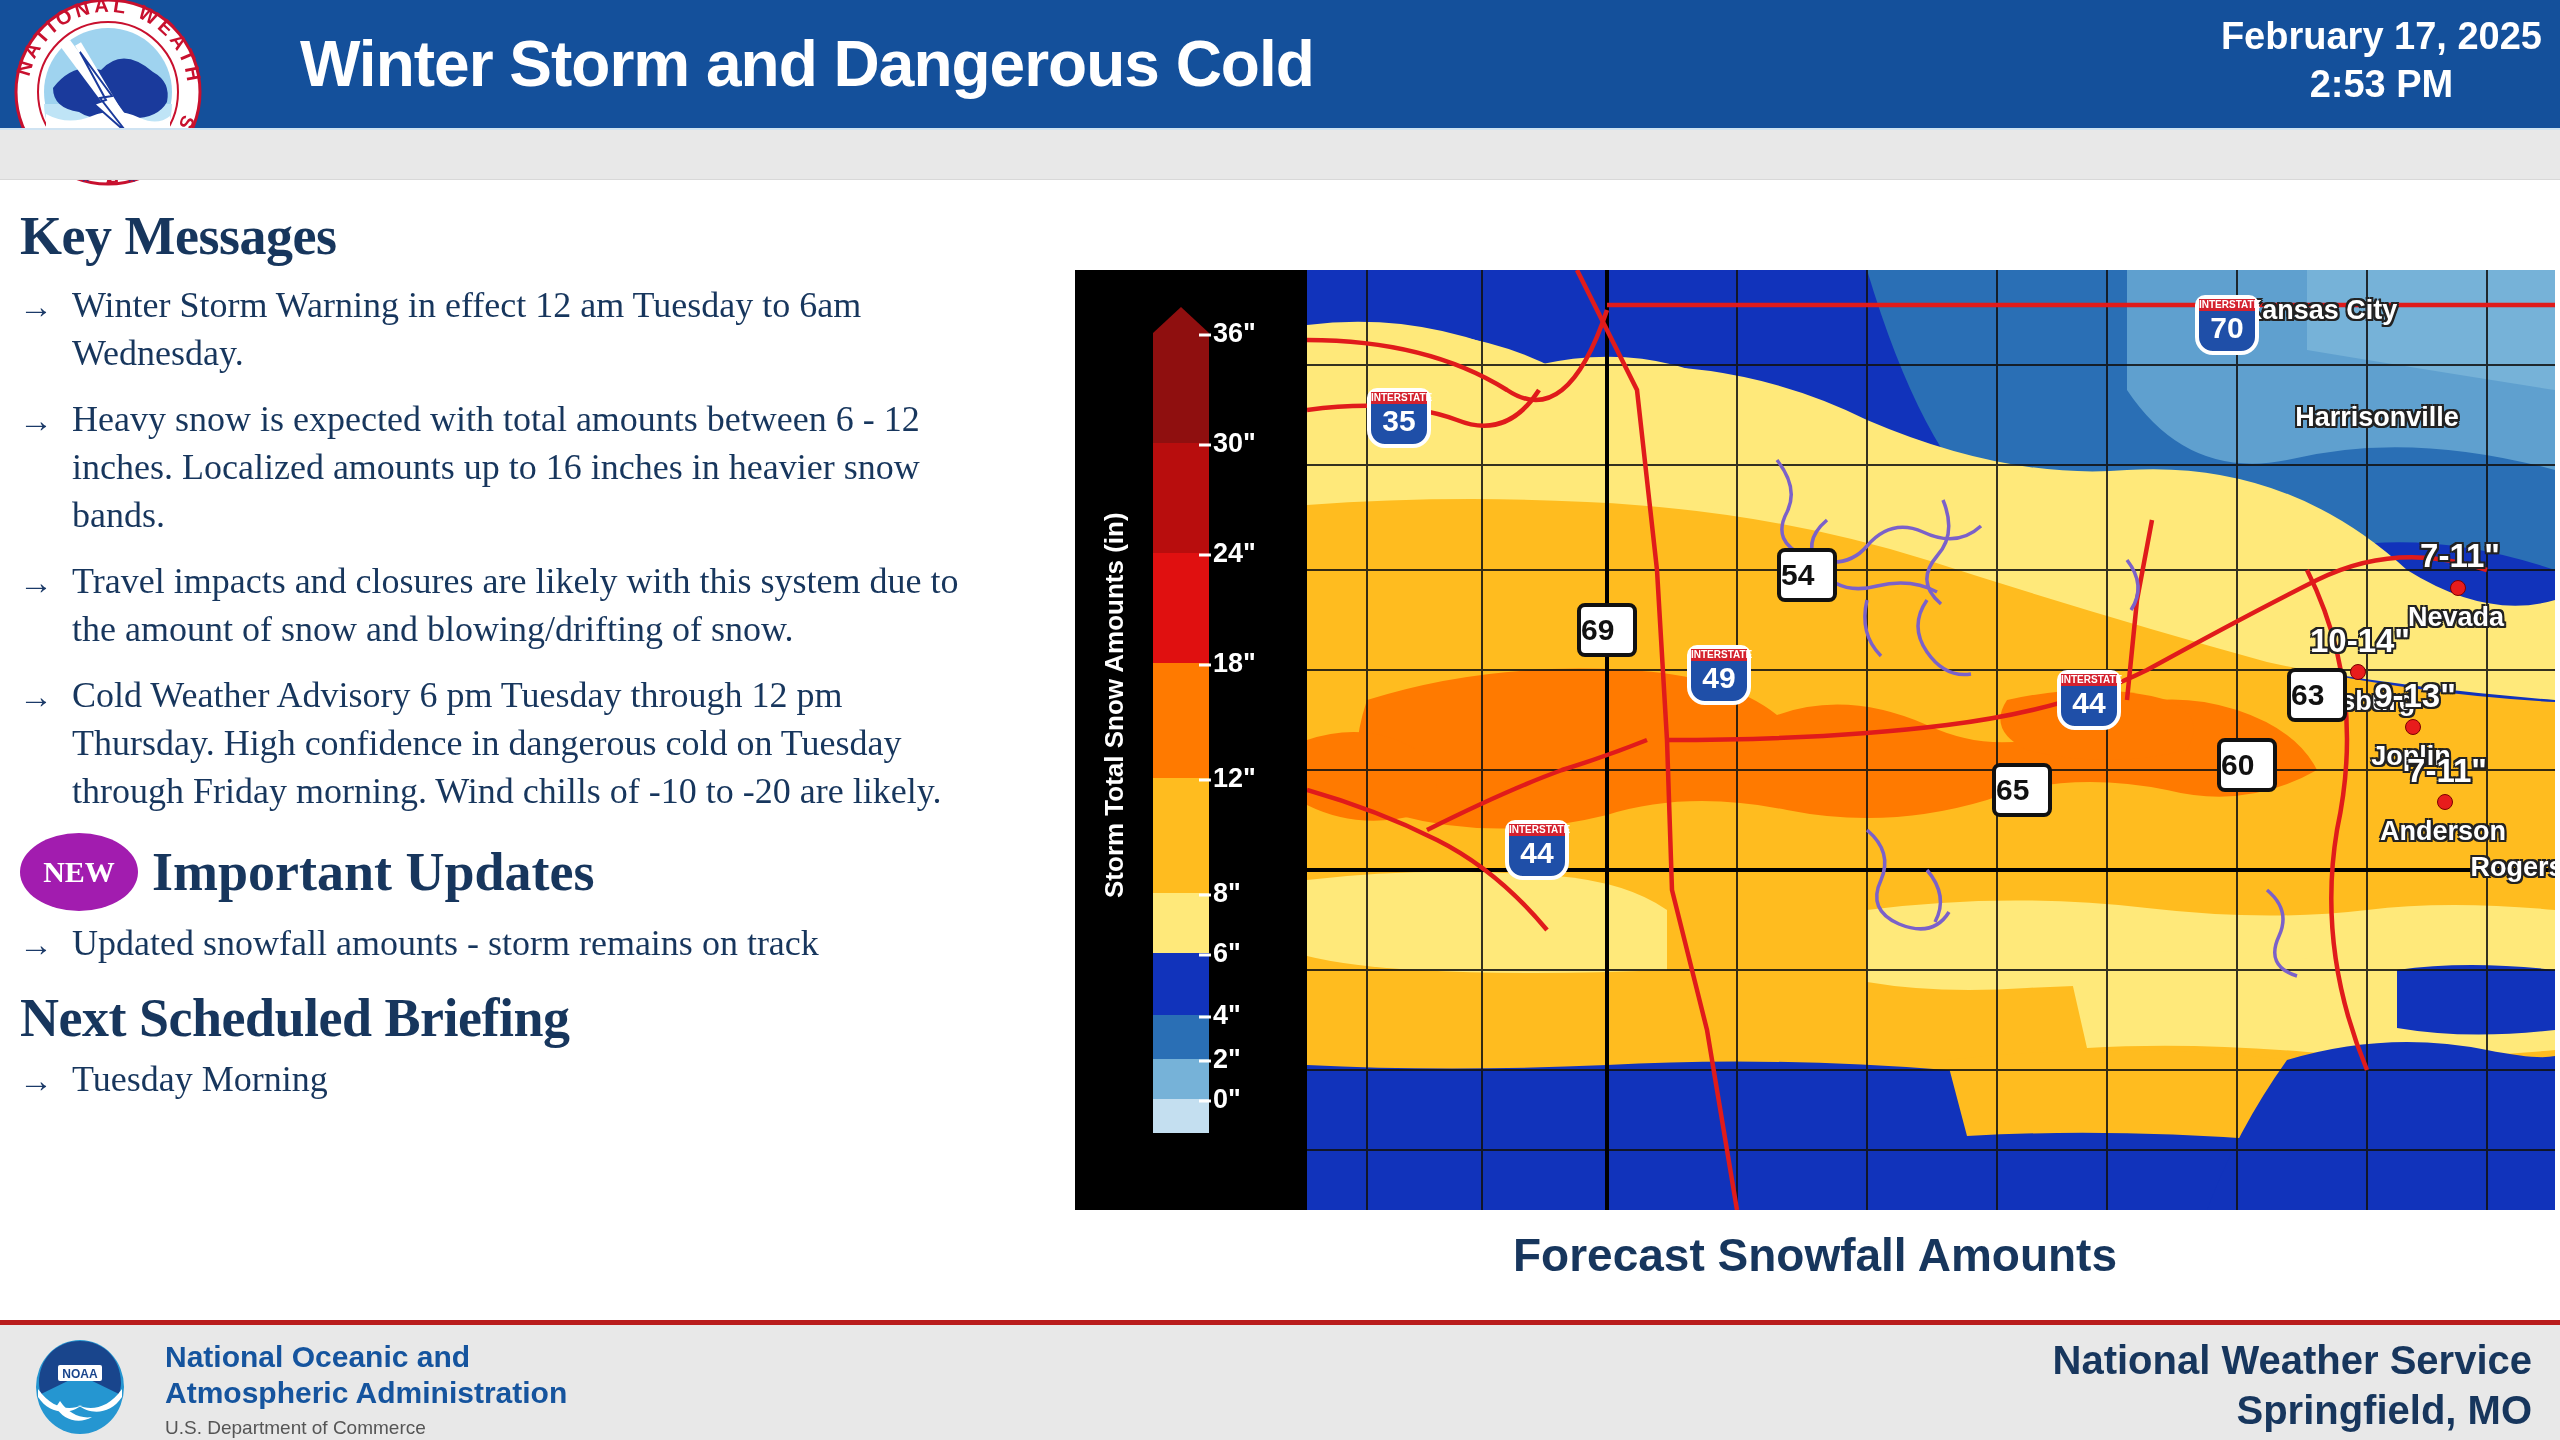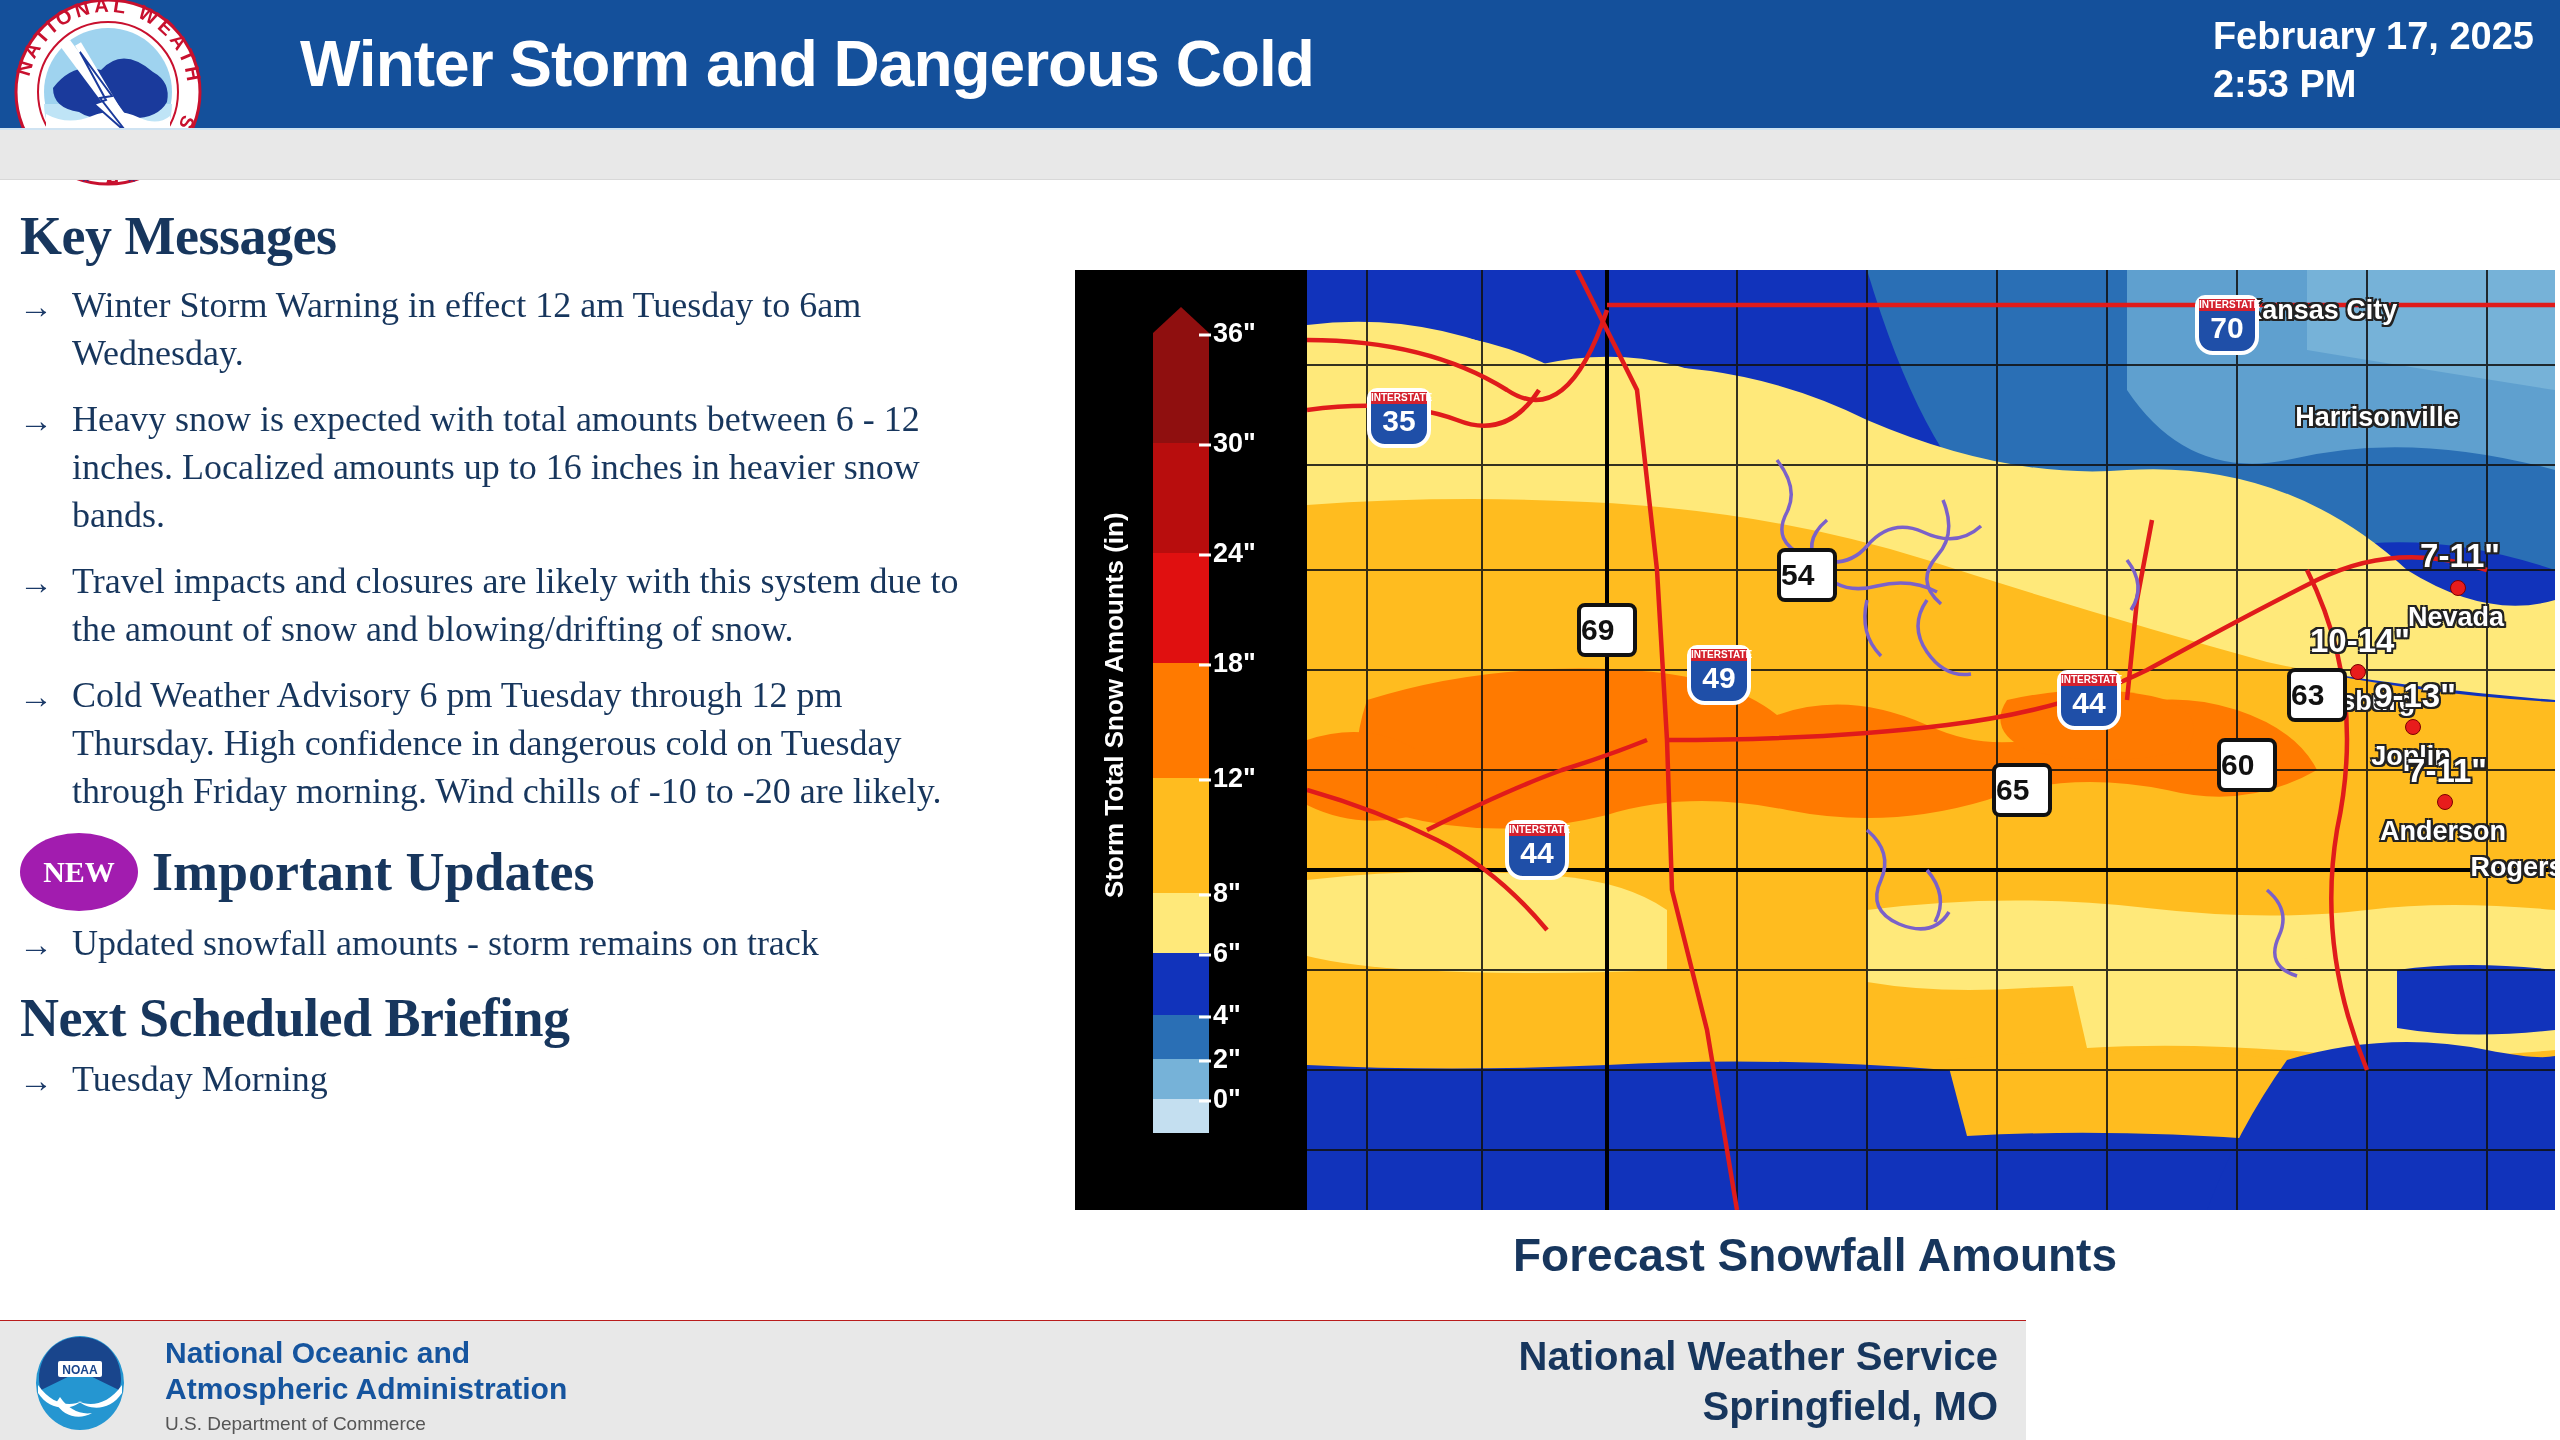--- a/index.html
+++ b/index.html
@@ -6,21 +6,21 @@
   html,body { width:2560px; height:1440px; background:#ffffff;
               font-family:"Liberation Sans", sans-serif; overflow:hidden; }
 
   
   .header { position:absolute; left:0; top:0; width:2560px; height:128px;
             background:#14509b; }
   .nws-logo { position:absolute; left:8px; top:-8px; width:200px; height:200px; }
   .header-title { position:absolute; left:300px; top:10px; width:1560px;
                   color:#ffffff; font-size:64px; font-weight:bold;
                   letter-spacing:-1px; line-height:108px; white-space:nowrap; }
-  .header-date { position:absolute; right:26px; top:12px; text-align:left;
+  .header-date { position:absolute; right:18px; top:12px; text-align:center;
                  color:#ffffff; font-size:38px; font-weight:bold;
                  line-height:48px; }
 
   .gray-strip { position:absolute; left:0; top:128px; width:2560px; height:52px;
                 background:#e8e8e8; border-top:2px solid #cfe3f2;
                 border-bottom:1px solid #d8d8d8; }
 
   
   .left-col { position:absolute; left:0px; top:205px; width:1060px; height:1110px;font-family:Liberation Serif, serif; }
 
@@ -93,22 +93,22 @@
                border:4px solid #ffffff; border-radius:10px 10px 18px 18px;
                color:#ffffff; font-size:30px; flex-direction:column; }
   .shield.is .is-top { background:#d4212e; color:#fff; font-size:10px;
                        width:100%; text-align:center; line-height:12px; }
 
   .map-caption { position:absolute; left:1075px; top:1228px; width:1480px;
                  text-align:center; color:#17365d; font-size:46px;
                  font-weight:bold; }
 
   
-  .footer { position:absolute; left:0; top:1320px; width:2026px; height:120px;
-            background:#e8e8e8; border-top:1px solid #b91c1c; }
+  .footer { position:absolute; left:0; top:1320px; width:2560px; height:120px;
+            background:#e8e8e8; border-top:5px solid #b91c1c; }
   .noaa-logo { position:absolute; left:30px; top:10px; width:100px; height:100px; }
   .noaa-text { position:absolute; left:165px; top:14px; }
   .noaa-l1 { color:#15549e; font-size:30px; font-weight:bold; line-height:36px; }
   .noaa-l2 { color:#555555; font-size:19px; line-height:26px; margin-top:4px; }
   .footer-right { position:absolute; right:28px; top:10px; text-align:right;
                   color:#17365d; font-size:40px; font-weight:bold;
                   line-height:50px; }
 </style>
 </head>
 <body>

